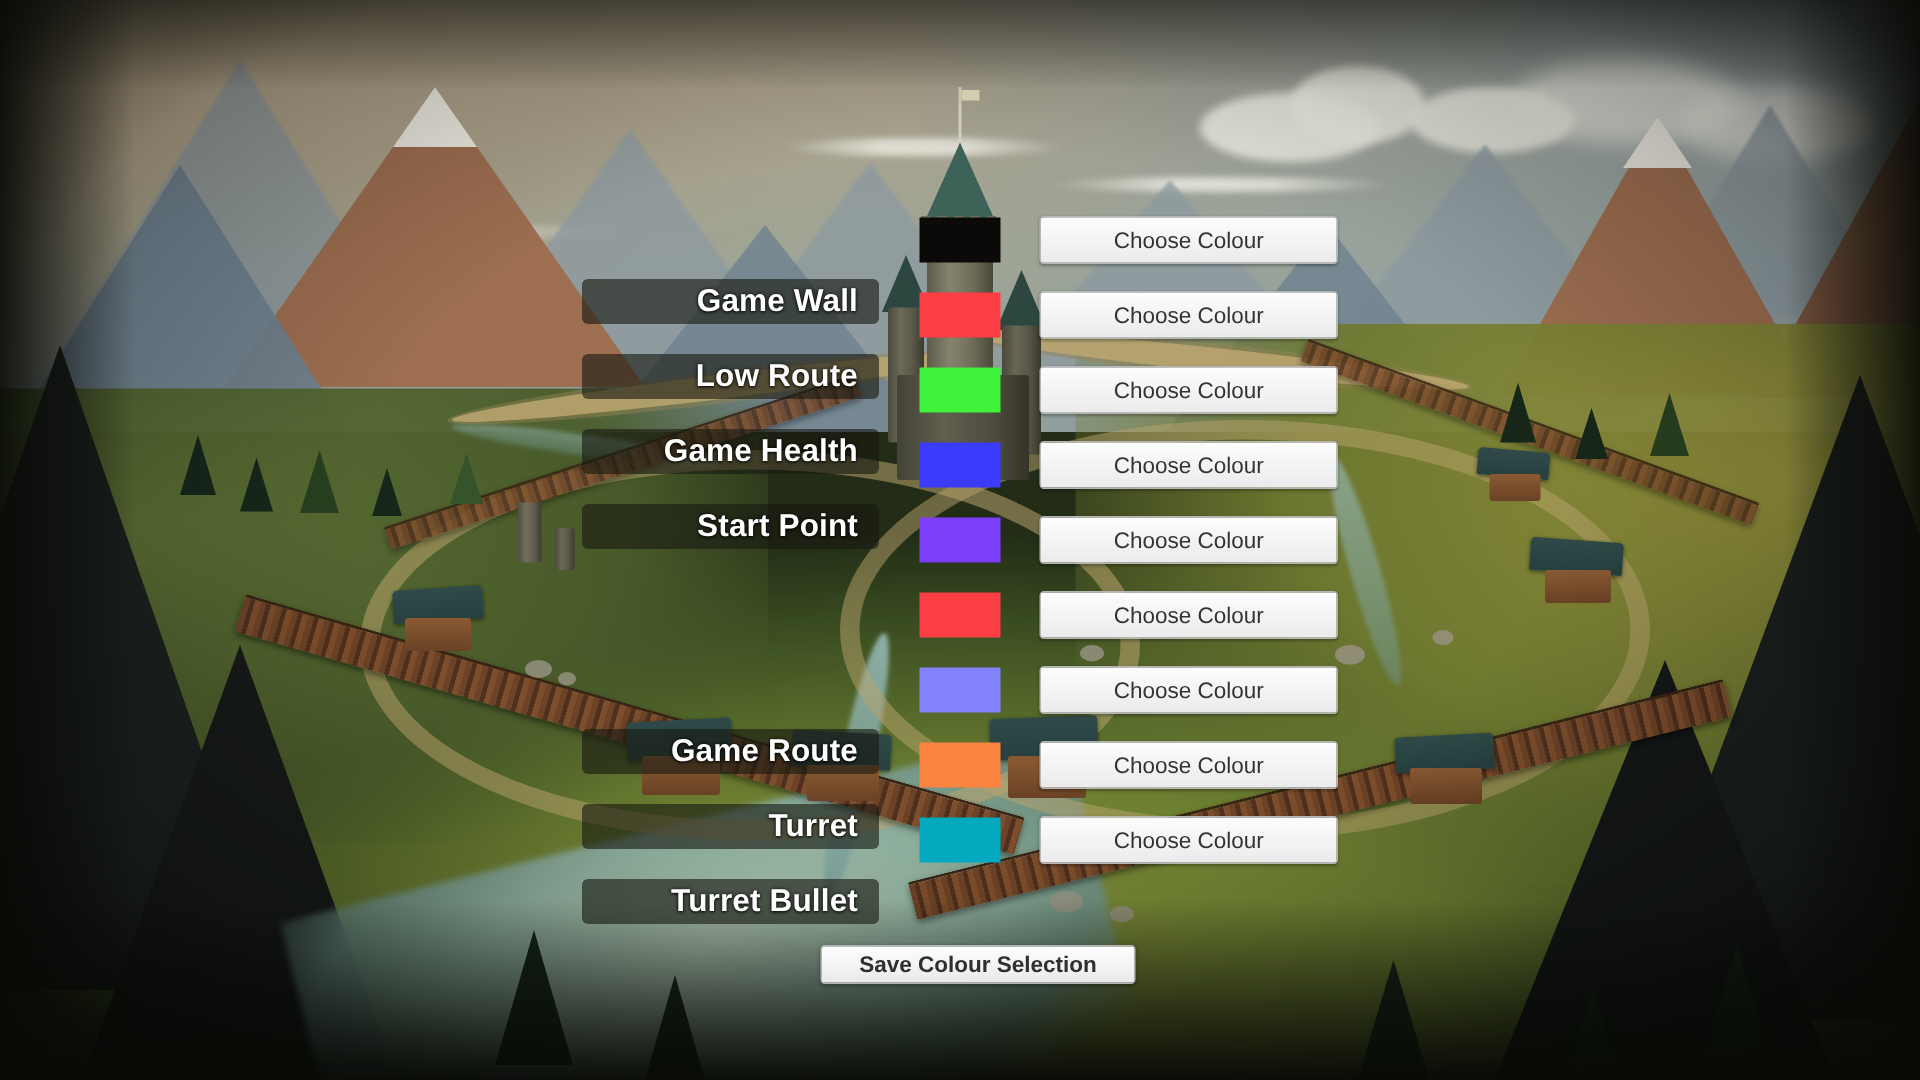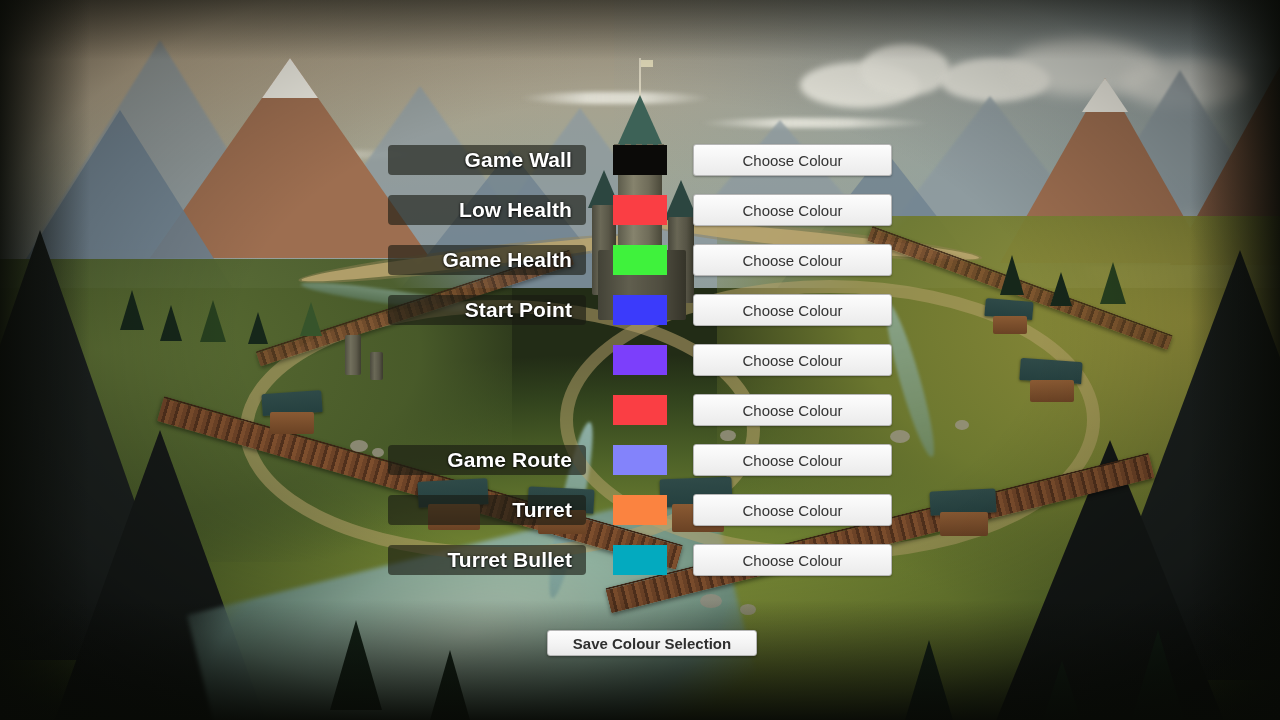--- a/index.html
+++ b/index.html
@@ -151,20 +151,21 @@
     background:rgba(24,26,18,.62);
     border-radius:4px;
     display:flex; align-items:center; justify-content:flex-end;
     padding-right:14px;
     color:#ffffff;
     font-size:21px;
     font-weight:bold;
     letter-spacing:.1px;
     text-shadow:0 1px 2px rgba(0,0,0,.85), 0 0 3px rgba(0,0,0,.6);
     white-space:nowrap;
+    margin-top:41px;
   }
 
   .row-swatch {
     position:absolute;
     left:613px; width:54px; height:30px;
     border:0;
   }
 
   .row-button {
     position:absolute;
@@ -315,21 +316,21 @@
 </div>
 
 <div id="ui">
   <div id="rows-container">
       <div class="row" style="top: 145px;">
         <div class="row-label">Game Wall</div>
         <div class="row-swatch" style="background: rgb(11, 10, 8);"></div>
         <div class="row-button">Choose Colour</div>
       </div>
       <div class="row" style="top: 195px;">
-        <div class="row-label">Low Health</div>
+        <div class="row-label">Low Route</div>
         <div class="row-swatch" style="background: rgb(250, 62, 68);"></div>
         <div class="row-button">Choose Colour</div>
       </div>
       <div class="row" style="top: 245px;">
         <div class="row-label">Game Health</div>
         <div class="row-swatch" style="background: rgb(63, 242, 60);"></div>
         <div class="row-button">Choose Colour</div>
       </div>
       <div class="row" style="top: 295px;">
         <div class="row-label">Start Point</div>

